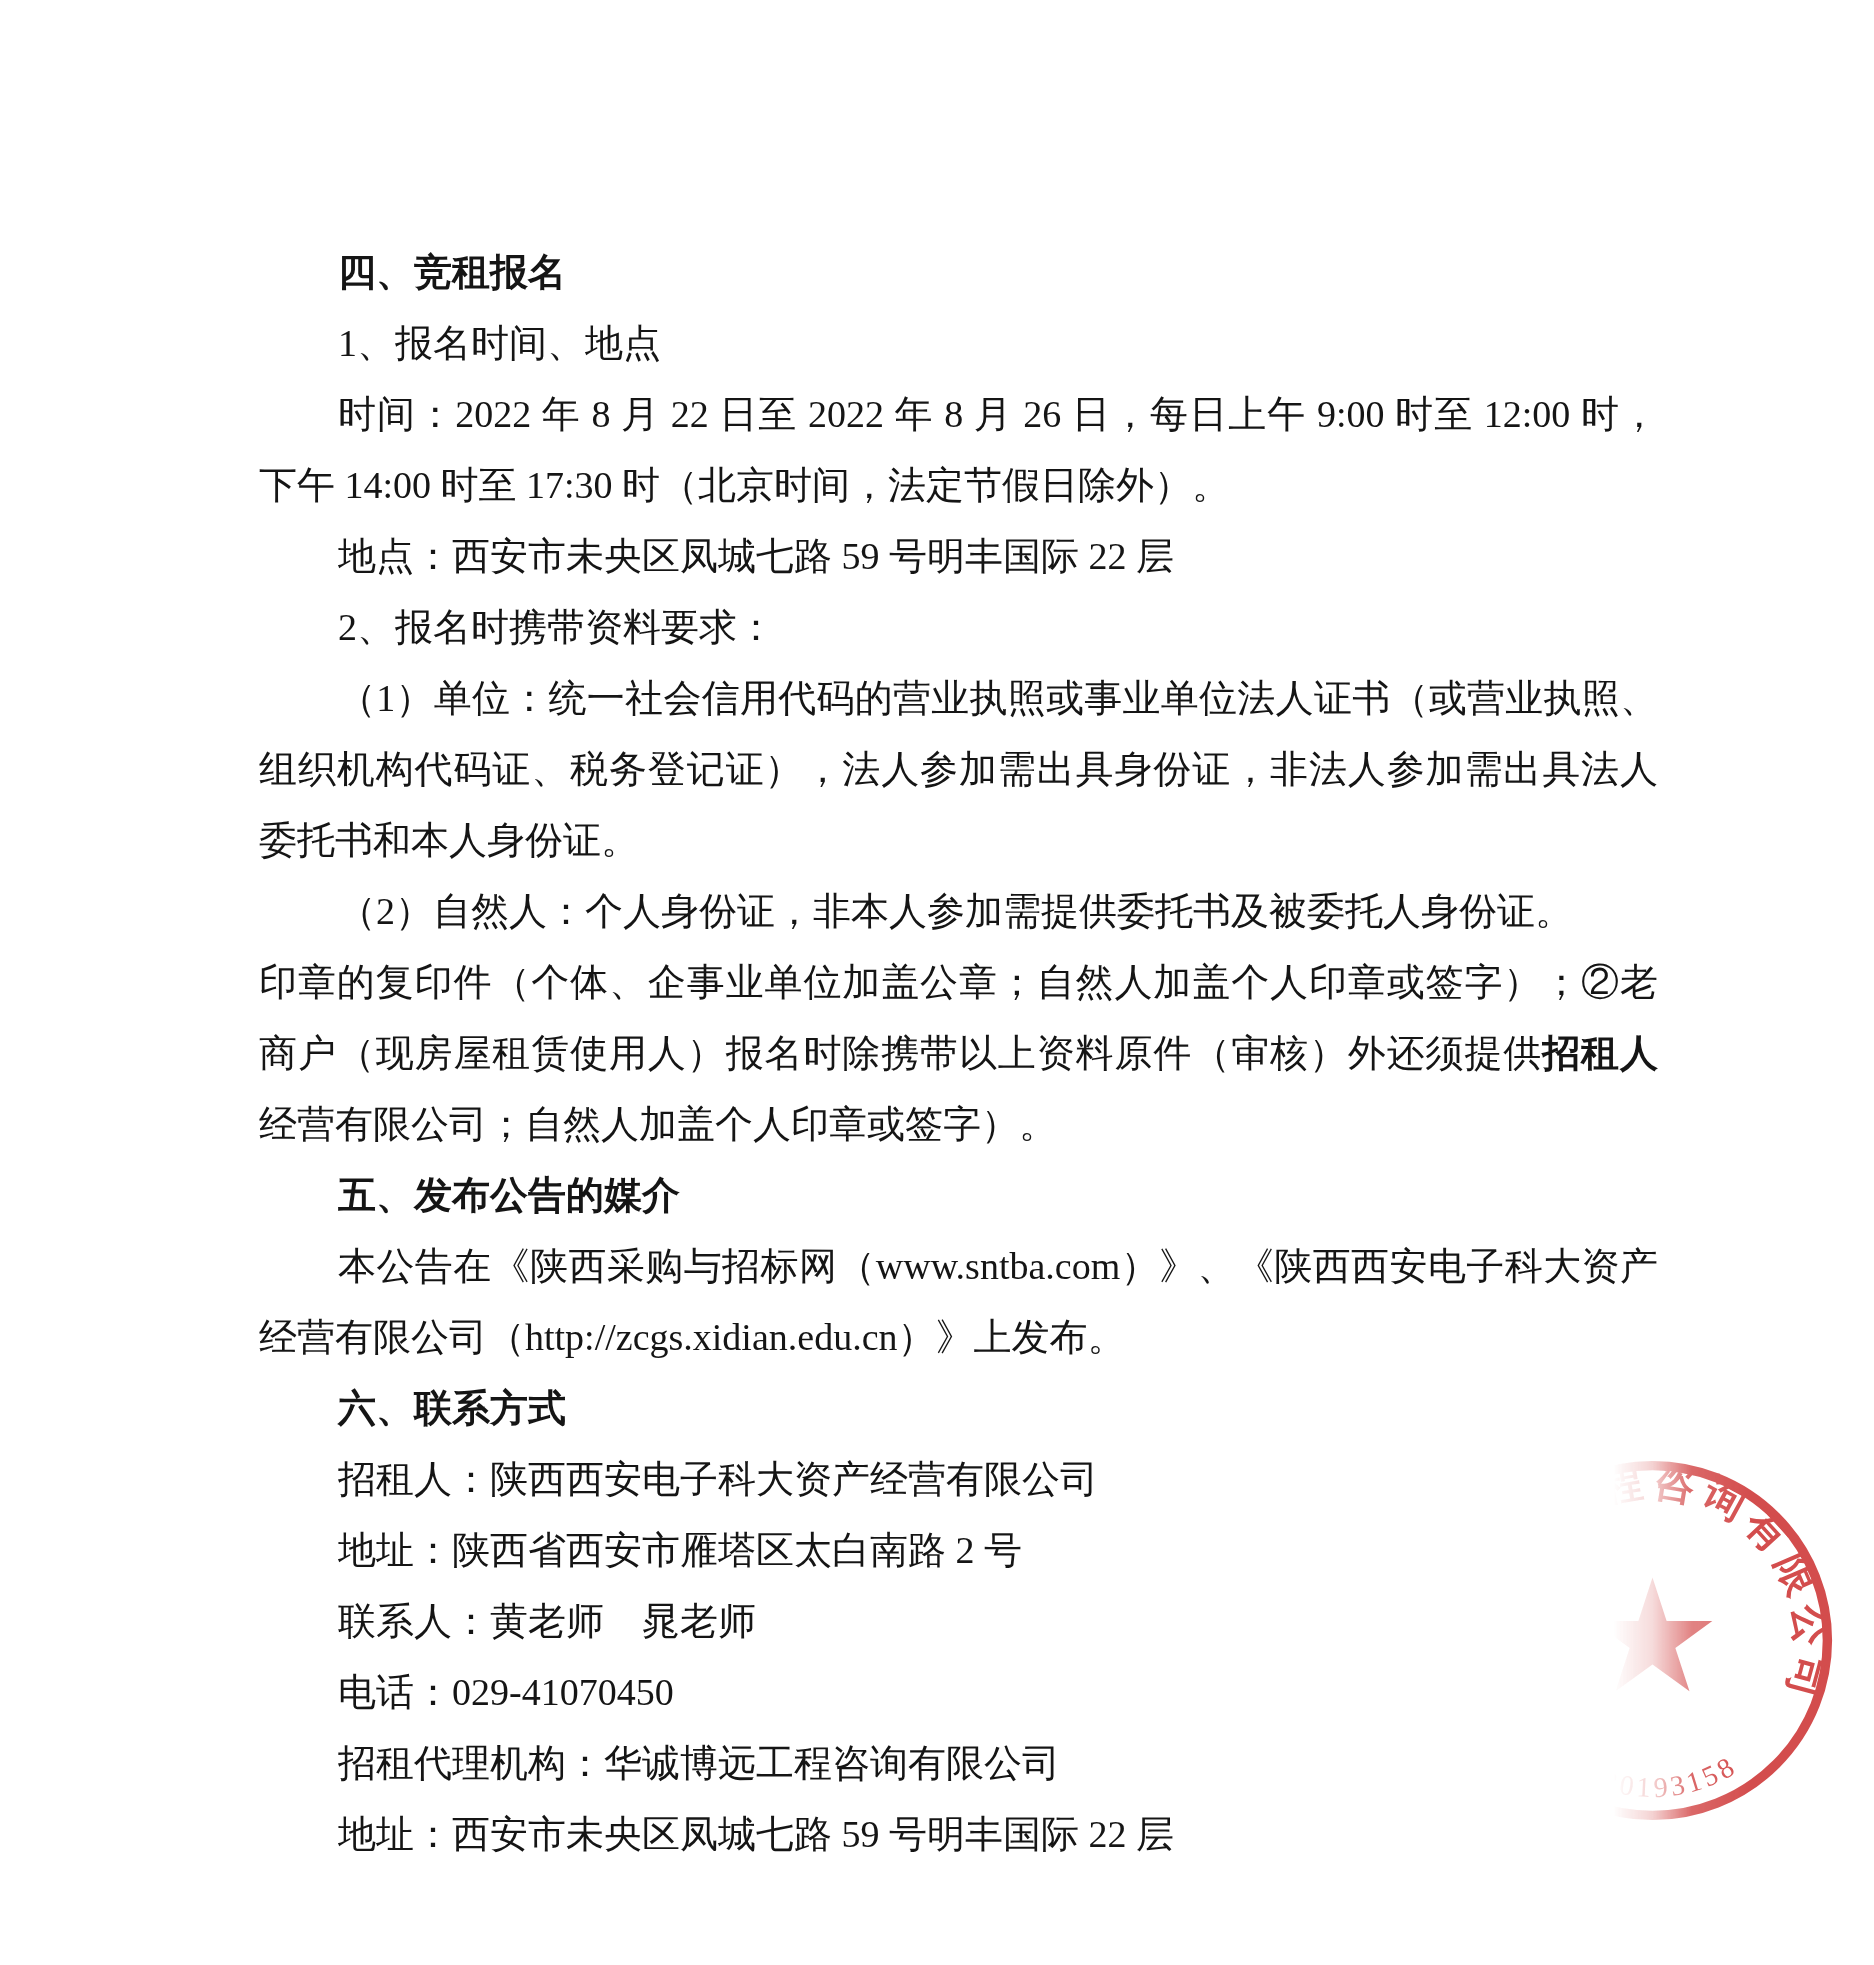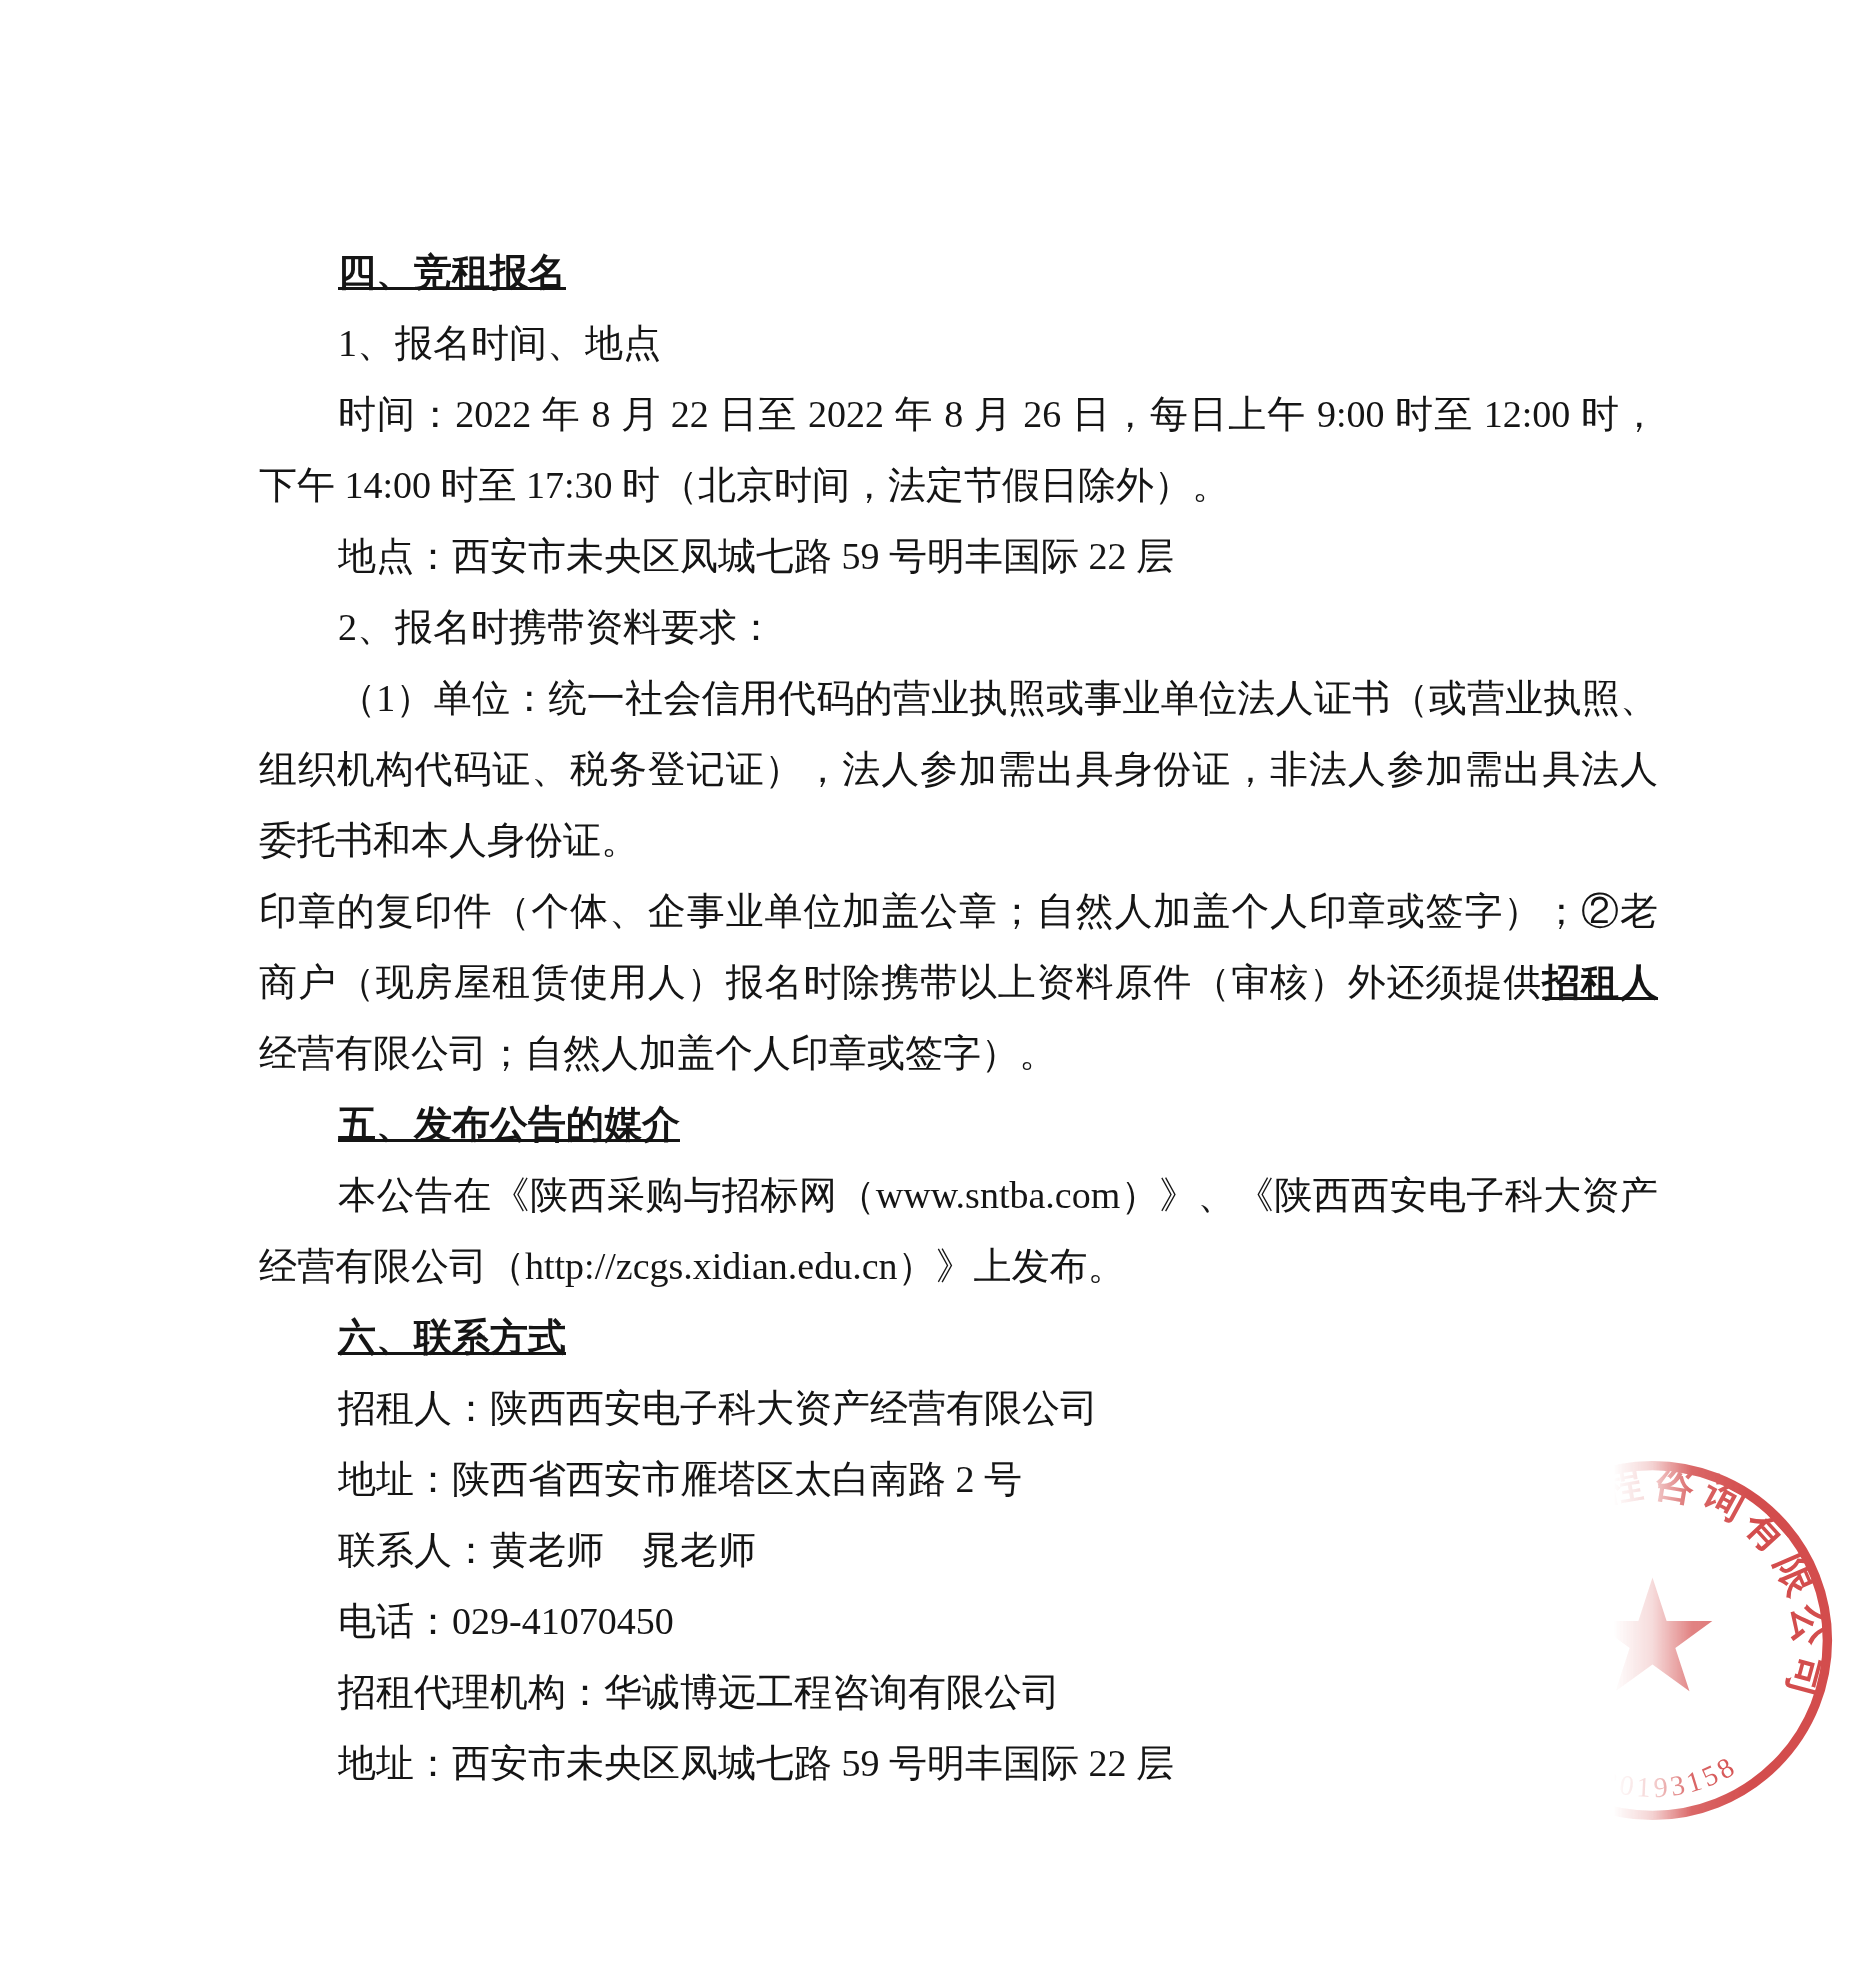--- a/index.html
+++ b/index.html
@@ -14,21 +14,21 @@
   .content{
     position:absolute;left:259px;top:237px;width:1399px;z-index:2;
   }
   .line{
     height:71px;line-height:71px;font-size:38px;
     white-space:pre-wrap;
   }
   .line.indent{text-indent:79px;}
   .line.justify{text-align:justify;text-align-last:justify;}
   .line.heading{font-weight:bold;}
-  .run.bold{font-weight:bold;text-decoration:underline;}
+  .run.bold{font-weight:bold;}
   .stamp{position:absolute;z-index:1;}
   .stamp-right{left:1456px;top:1444px;}
 </style>
 </head>
 <body>
 
 <div class="page">
 
   <svg class="stamp stamp-right" width="393" height="393" viewBox="-500 -500 1000 1000">
     <defs>
@@ -60,20 +60,21 @@
   <div class="content" id="doc-lines">
       <div class="line indent heading"><span class="run bold">四、竞租报名</span></div>
       <div class="line indent"><span class="run">1、报名时间、地点</span></div>
       <div class="line indent justify"><span class="run">时间：2022 年 8 月 22 日至 2022 年 8 月 26 日，每日上午 9:00 时至 12:00 时，</span></div>
       <div class="line"><span class="run">下午 14:00 时至 17:30 时（北京时间，法定节假日除外）。</span></div>
       <div class="line indent"><span class="run">地点：西安市未央区凤城七路 59 号明丰国际 22 层</span></div>
       <div class="line indent"><span class="run">2、报名时携带资料要求：</span></div>
       <div class="line indent justify"><span class="run">（1）单位：统一社会信用代码的营业执照或事业单位法人证书（或营业执照、</span></div>
       <div class="line justify"><span class="run">组织机构代码证、税务登记证），法人参加需出具身份证，非法人参加需出具法人</span></div>
       <div class="line"><span class="run">委托书和本人身份证。</span></div>
+      <div class="line indent"><span class="run">（2）自然人：个人身份证，非本人参加需提供委托书及被委托人身份证。</span></div>
       <div class="line justify"><span class="run">印章的复印件（个体、企事业单位加盖公章；自然人加盖个人印章或签字）；②老</span></div>
       <div class="line justify"><span class="run">商户（现房屋租赁使用人）报名时除携带以上资料原件（审核）外还须提供</span><span class="run bold">招租人</span></div>
       <div class="line"><span class="run">经营有限公司；自然人加盖个人印章或签字）。</span></div>
       <div class="line indent heading"><span class="run bold">五、发布公告的媒介</span></div>
       <div class="line indent justify"><span class="run">本公告在《陕西采购与招标网（www.sntba.com）》、《陕西西安电子科大资产</span></div>
       <div class="line"><span class="run">经营有限公司（http://zcgs.xidian.edu.cn）》上发布。</span></div>
       <div class="line indent heading"><span class="run bold">六、联系方式</span></div>
       <div class="line indent"><span class="run">招租人：陕西西安电子科大资产经营有限公司</span></div>
       <div class="line indent"><span class="run">地址：陕西省西安市雁塔区太白南路 2 号</span></div>
       <div class="line indent"><span class="run">联系人：黄老师　晁老师</span></div>

